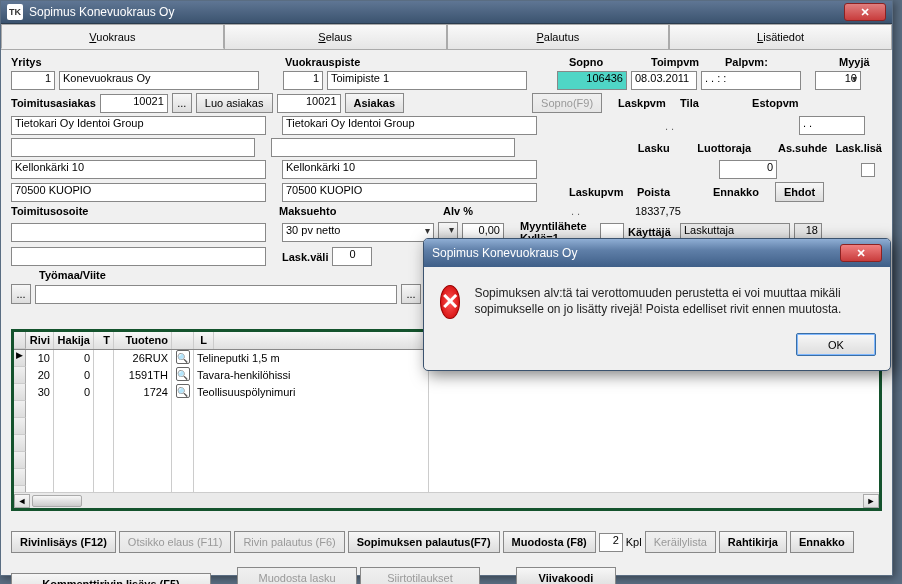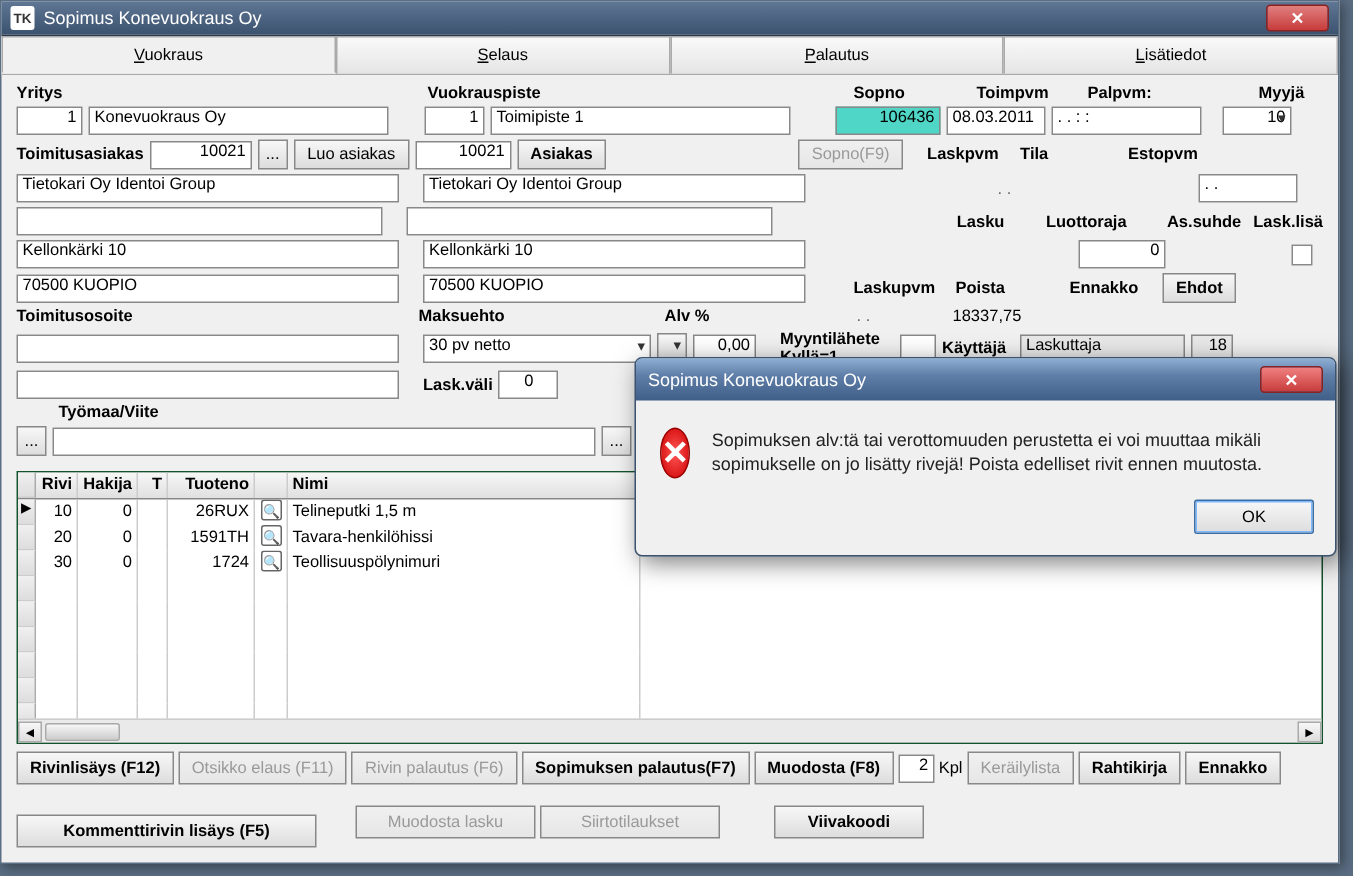--- a/index.html
+++ b/index.html
@@ -16,21 +16,21 @@
   .form { padding: 6px 10px; position: relative; }
   .lbl { font-weight: bold; font-size: 11px; }
   .field { height: 19px; background: #fff; border: 1px solid #888; padding: 0 3px; display: inline-block; vertical-align: middle; }
   .field.ralign { text-align: right; }
   .btn { height: 20px; background: linear-gradient(#f7f7f7,#ddd); border: 1px solid #888; padding: 0 8px; cursor: pointer; display: inline-flex; align-items: center; justify-content: center; }
   .btn.small { padding: 0 4px; min-width: 20px; }
   .btn.disabled { color: #999; background: linear-gradient(#f0f0f0,#e6e6e6); cursor: default; }
   .row { display: flex; align-items: center; gap: 4px; margin-bottom: 3px; flex-wrap: nowrap; }
   .sopno-field { background: #4fd6c6; }
   .checkbox { width: 14px; height: 14px; background: #fff; border: 1px solid #888; display: inline-block; }
-  .grid-wrap { margin: 1px 10px; border: 1px solid #14532d; background: #fff; height: 182px; position: relative; overflow: hidden; }
+  .grid-wrap { margin: 16px 10px; border: 3px solid #14532d; background: #fff; height: 182px; position: relative; overflow: hidden; }
   .grid-header { display: flex; background: linear-gradient(#f7f7f7,#e0e0e0); border-bottom: 1px solid #888; height: 18px; }
   .gh, .gc { border-right: 1px solid #ccc; padding: 0 3px; overflow: hidden; white-space: nowrap; height: 17px; line-height: 16px; }
   .gh { font-weight: bold; text-align: center; }
   .grid-rows { }
   .grid-row { display: flex; height: 17px; }
   .rowsel { width: 12px; background: linear-gradient(#f0f0f0,#ddd); border-right: 1px solid #aaa; border-bottom: 1px solid #ccc; text-align: center; font-size: 9px; }
   .c-rivi { width: 28px; text-align: right; }
   .c-hakija { width: 40px; text-align: right; }
   .c-t { width: 20px; text-align: right; }
   .c-tuoteno { width: 58px; text-align: right; }
@@ -199,21 +199,20 @@
   </div>
 
   <div class="grid-wrap">
     <div class="grid-header">
       <div class="rowsel"></div>
       <div class="gh c-rivi">Rivi</div>
       <div class="gh c-hakija">Hakija</div>
       <div class="gh c-t">T</div>
       <div class="gh c-tuoteno">Tuoteno</div>
       <div class="gh c-icon"></div>
-      <div class="gh c-nimi" style="text-align:left">Nimi</div>
       <div class="gh" style="width:20px">L</div>
     </div>
     <div class="grid-rows" id="gridrows">
         <div class="grid-row">
           <div class="rowsel">▶</div>
           <div class="gc c-rivi">10</div>
           <div class="gc c-hakija">0</div>
           <div class="gc c-t"></div>
           <div class="gc c-tuoteno">26RUX</div>
           <div class="gc c-icon"><span class="mag"></span></div>

